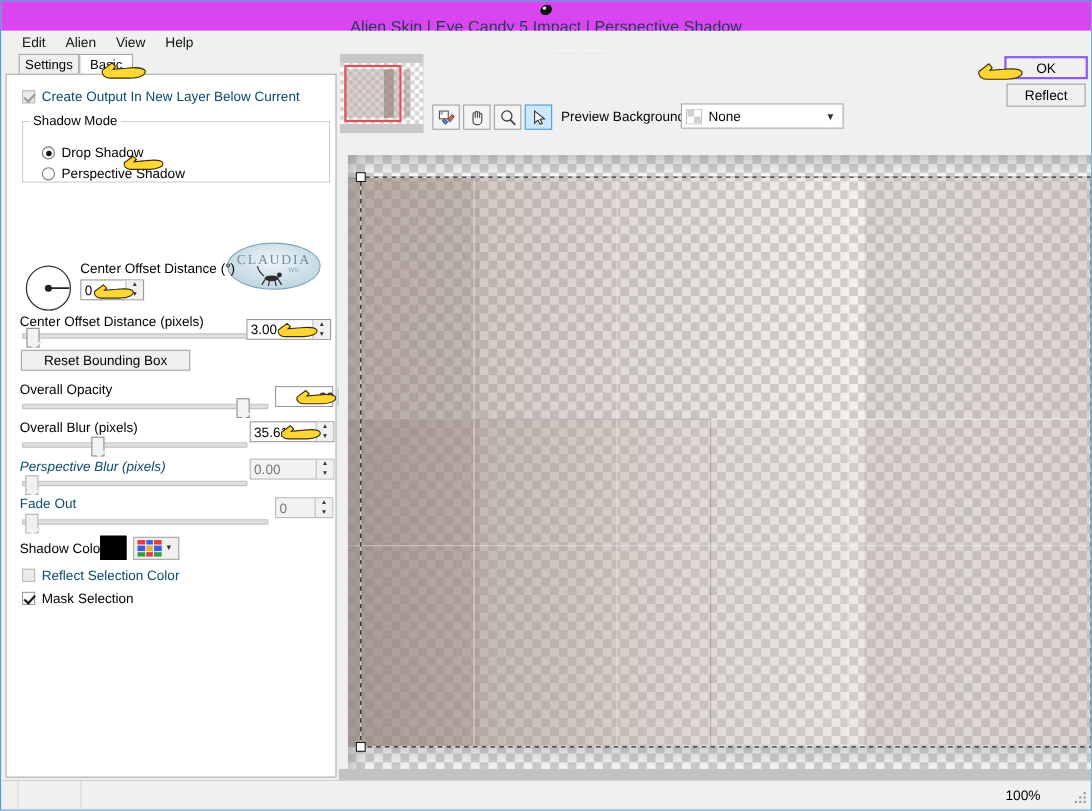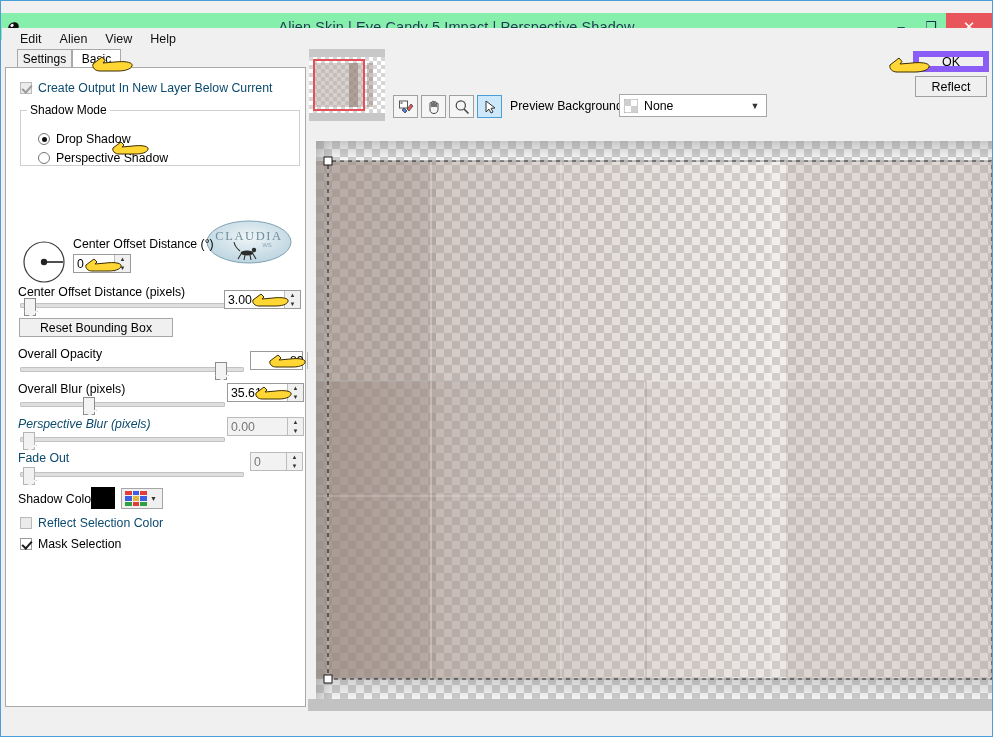--- a/index.html
+++ b/index.html
@@ -6,22 +6,22 @@
   body{
     width:993px;height:737px;overflow:hidden;
     font-family:"Liberation Sans", sans-serif;
     font-size:12px;color:#000;
     background:#f0f0f0;
   }
   #app{position:relative;width:993px;height:737px;overflow:hidden;
        border:1px solid #4a9fd8;box-sizing:border-box;background:#f0f0f0;}
 
   
-  .titlebar{position:absolute;left:0;top:12px;width:991px;height:27px;
-    background:#86efac;display:flex;align-items:center;}
+  .titlebar{position:absolute;left:0;top:0;width:991px;height:27px;
+    background:#d946ef;display:flex;align-items:center;flex-direction:column;}
   .tb-icon{width:26px;height:27px;display:flex;align-items:center;justify-content:center;}
   .tb-title{flex:1;text-align:center;font-size:14.5px;color:#1f3b52;
     letter-spacing:.1px;padding-left:0px;}
   .tb-btns{display:flex;height:27px;}
   .tb-btn{width:30px;height:27px;display:flex;align-items:center;justify-content:center;
     font-size:13px;color:#15354f;}
   .tb-btn.close{background:#e8565b;color:#fff;width:46px;font-size:15px;}
 
   
   .menubar{position:absolute;left:1px;top:27px;width:990px;height:21px;
@@ -96,21 +96,21 @@
   .toolbtn{position:absolute;width:25px;height:23px;border:1px solid #a0a0a0;background:#f5f5f5;
     box-sizing:border-box;display:flex;align-items:center;justify-content:center;}
   .toolbtn.active{background:#cde8fb;border-color:#4a9fd8;}
   .combo{position:absolute;height:23px;border:1px solid #a6a6a6;background:#fff;box-sizing:border-box;
     display:flex;align-items:center;}
 
   .canvaswrap{position:absolute;left:8px;top:92px;width:676px;height:570px;overflow:hidden;}
 
   .okbtn{position:absolute;border:1px solid #a0a0a0;background:#f0f0f0;box-sizing:border-box;
     font-size:12.5px;display:flex;align-items:center;justify-content:center;}
-  .okbtn.focus{border:6px solid #8b5cf6;}
+  .okbtn.focus{border:2px solid #8b5cf6;}
 
   
   .hand{position:absolute;width:40px;height:22px;pointer-events:none;}
 
   
   .statusbar{position:absolute;left:1px;bottom:1px;width:990px;height:26px;background:#f0f0f0;
     border-top:1px solid #d0d0d0;box-sizing:border-box;display:flex;align-items:center;}
   .sb-cell{height:25px;border-right:1px solid #d8d8d8;box-sizing:border-box;}
   .sb-zoom{position:absolute;right:38px;top:0;height:25px;display:flex;align-items:center;
     font-size:12.5px;padding:0 8px;}
@@ -443,18 +443,36 @@
         <rect x="8" y="16" width="8" height="8" fill="#ffffff" stroke="#1a1a1a" stroke-width="1"></rect>
         <rect x="8" y="534" width="8" height="8" fill="#ffffff" stroke="#1a1a1a" stroke-width="1"></rect>
       </svg>
     </div>
 
     <div style="position:absolute;left:0;top:650px;width:684px;height:12px;background:#c2c2c2;"></div>
   </div>
 
   <div style="position:absolute;left:307px;top:92px;width:0;height:0;"></div>
 
+  <div class="statusbar">
+    <div class="sb-cell" style="width:15px;"></div>
+    <div class="sb-cell" style="width:57px;"></div>
+    <div class="sb-cell" style="flex:1;"></div>
+    <div class="sb-zoom">100%</div>
+    <span class="grip">
+      <svg width="12" height="12" viewBox="0 0 12 12">
+        <g fill="#9a9a9a">
+          <rect x="8" y="8" width="2" height="2"></rect>
+            <rect x="4" y="8" width="2" height="2"></rect>
+          <rect x="8" y="4" width="2" height="2"></rect>
+            <rect x="0" y="8" width="2" height="2"></rect>
+          <rect x="4" y="4" width="2" height="2"></rect>
+            <rect x="8" y="0" width="2" height="2"></rect>
+        </g>
+      </svg>
+    </span>
+  </div>
 
 </div>
 
 <style>
   .palgrid i{display:block;width:100%;height:100%;}
 </style>
 
 </body></html>

